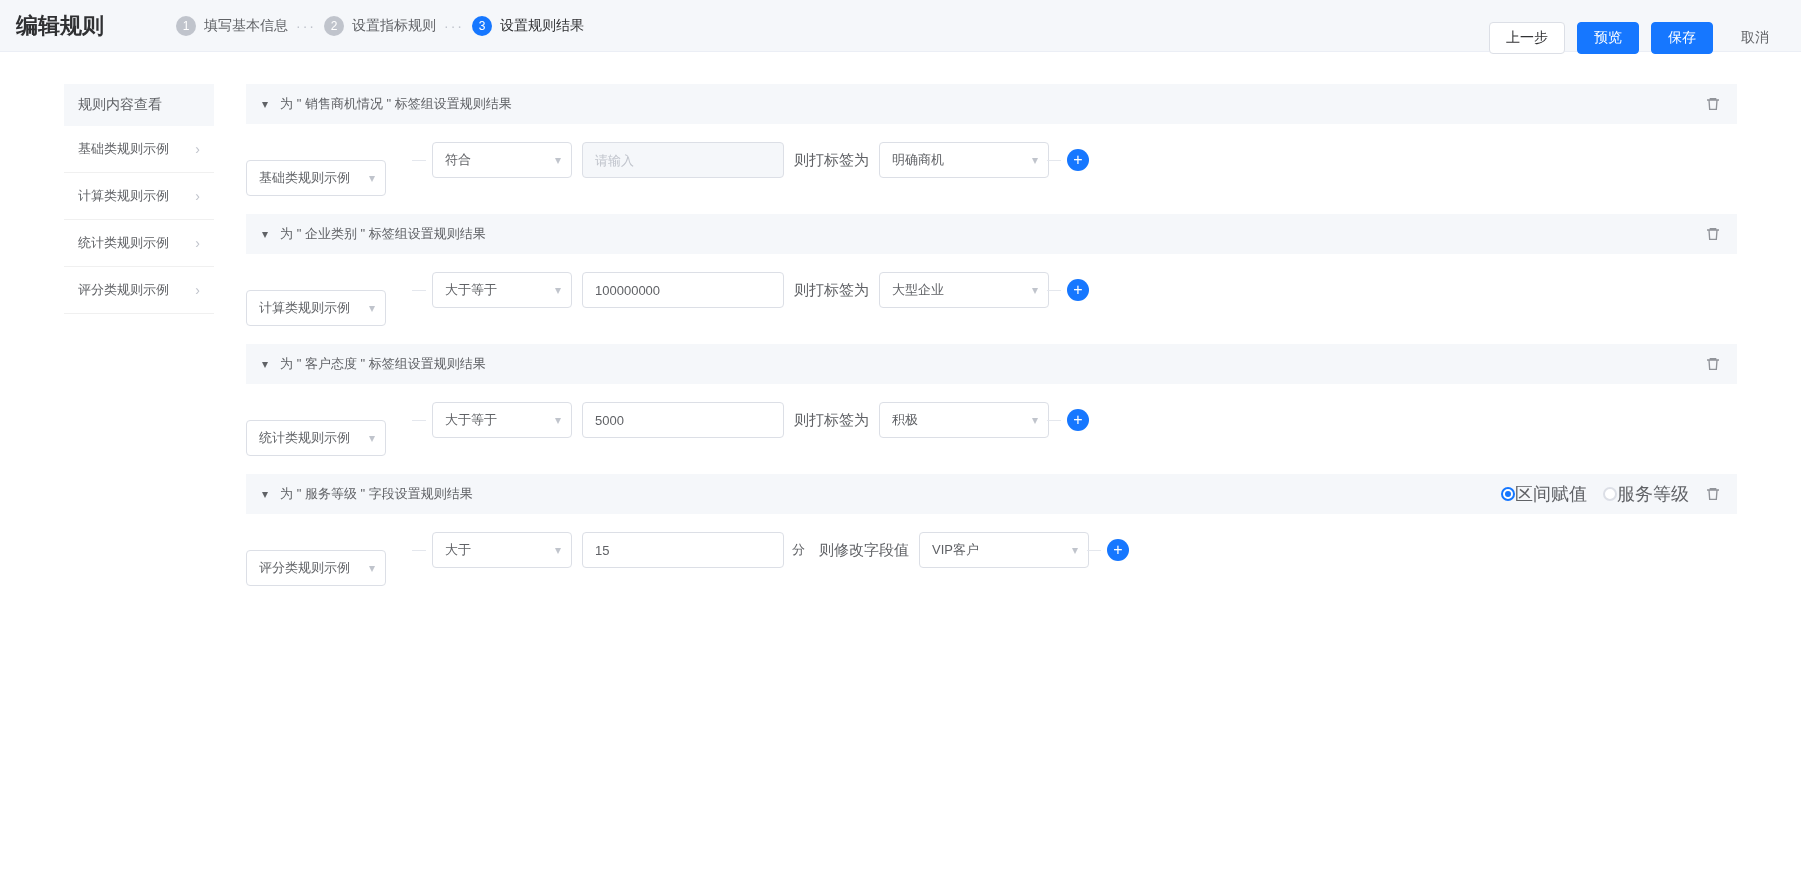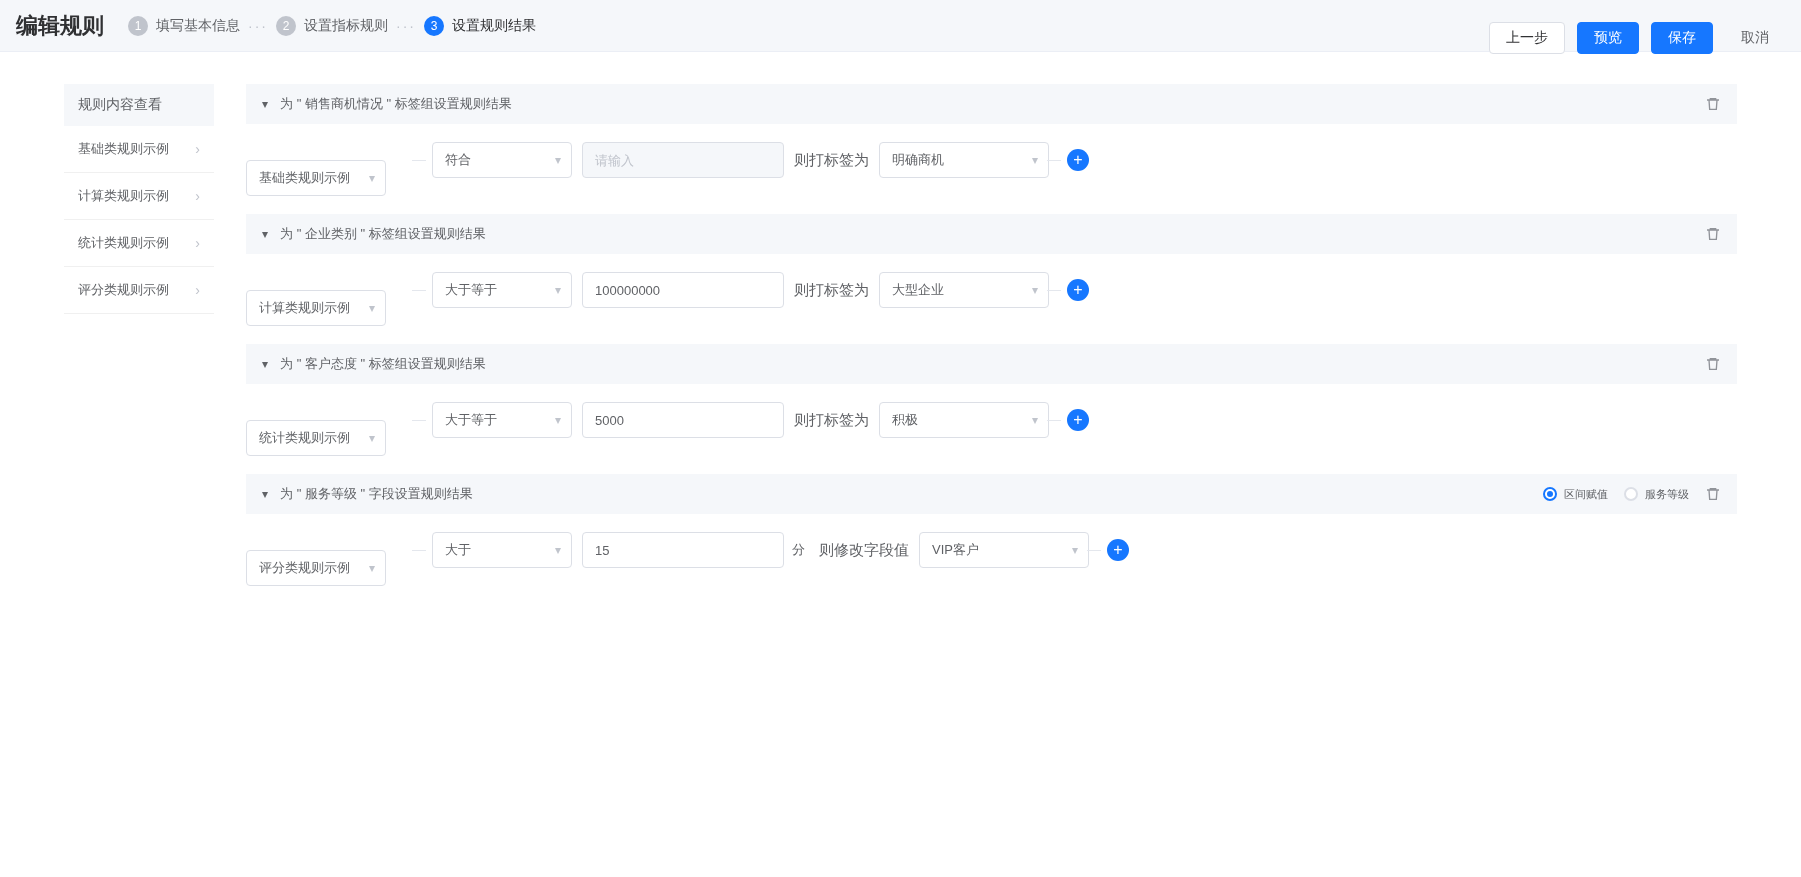--- a/index.html
+++ b/index.html
@@ -10,20 +10,21 @@
       background: #fff;
     }
     
     .header {
       display: flex;
       align-items: center;
       background: #f5f7fa;
       height: 52px;
       padding: 0 16px;
       border-bottom: 1px solid #ebeef5;
+      gap: 48px;
     }
     .header-title {
       font-size: 22px;
       font-weight: bold;
       margin-right: 24px;
       color: #303133;
     }
     .steps { display: flex; align-items: center; gap: 8px; }
     .step { display: flex; align-items: center; gap: 8px; }
     .step-badge {
@@ -59,21 +60,21 @@
     .sidebar-item .chevron { color: #c0c4cc; font-size: 14px; }
     .main { flex: 1; display: flex; flex-direction: column; gap: 18px; }
     .section { display: flex; flex-direction: column; }
     .section-header {
       display: flex; align-items: center; background: #f5f7fa;
       height: 40px; padding: 0 16px; font-size: 13px; color: #606266;
     }
     .collapse-caret { margin-right: 12px; color: #606266; font-size: 12px; cursor:pointer; }
     .section-title { flex: 1; }
     .section-radios { display: flex; align-items: center; gap: 16px; margin-right: 16px; }
-    .radio { display: inline-flex; align-items: center; gap: 7px; font-size: 11px; color: #606266; cursor:pointer; }
+    .radio { display: inline-flex; align-items: center; gap: 0; font-size: 18px; color: #606266; cursor:pointer; }
     .radio-dot {
       width: 14px; height: 14px; border-radius: 50%; border: 2px solid #dcdfe6;
       display: inline-flex; align-items: center; justify-content: center; background:#fff;
     }
     .radio-dot.checked { border-color: #1677ff; }
     .radio-dot.checked::after { content:""; width:6px; height:6px; border-radius:50%; background:#1677ff; }
     .trash { color: #909399; cursor: pointer; }
     .section-body { display: flex; align-items: flex-start; padding: 18px 0 0 0; }
     .rule-type {
       display: flex; align-items:center; margin-top: 18px;

